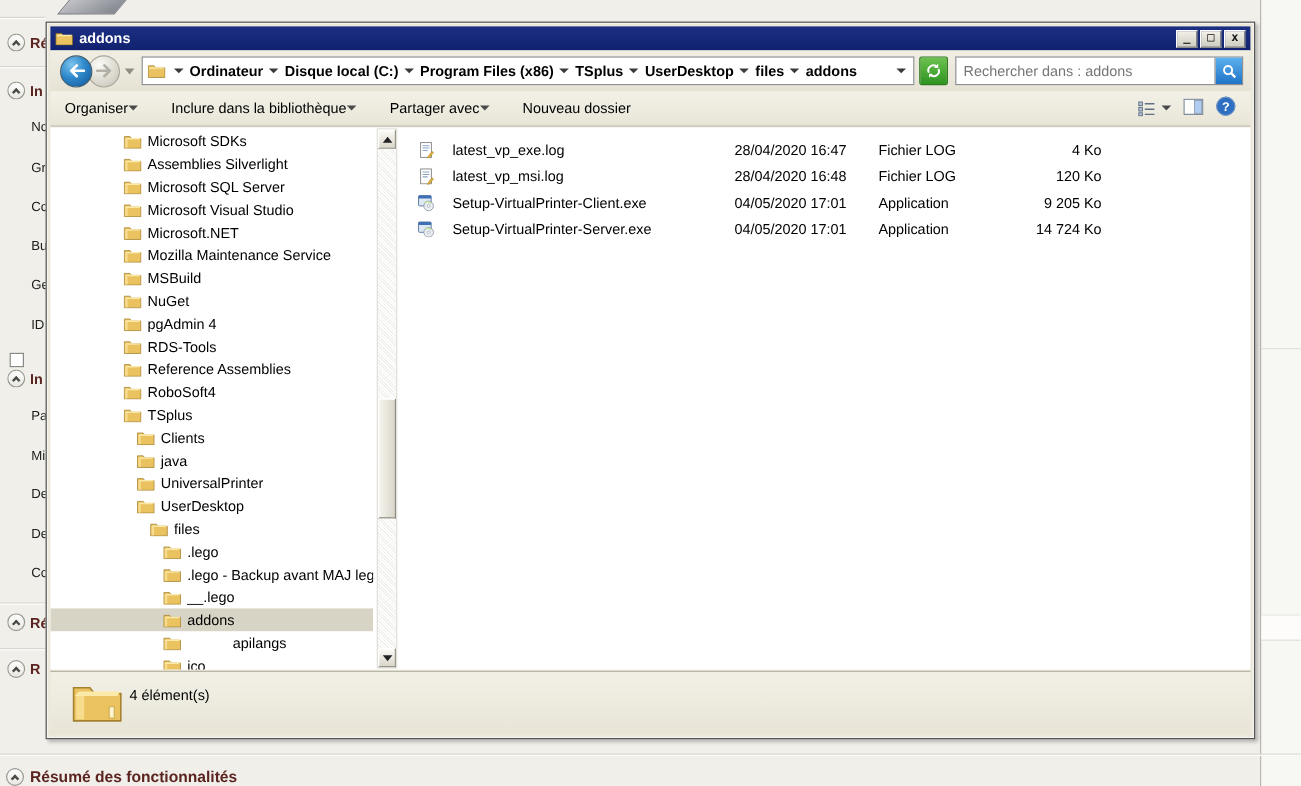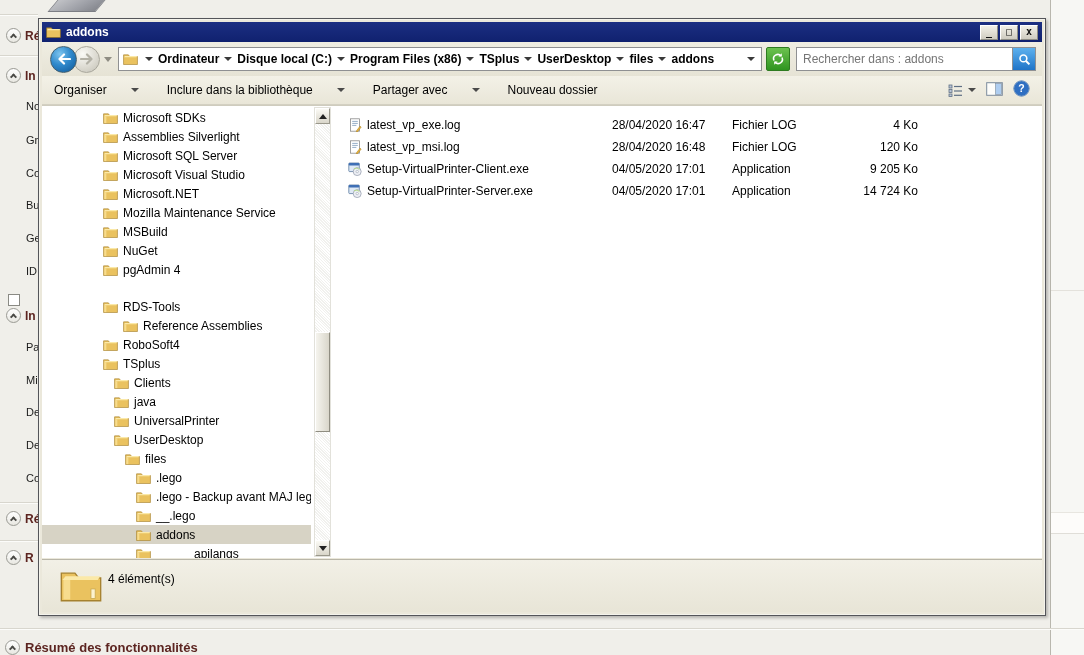--- a/index.html
+++ b/index.html
@@ -40,21 +40,21 @@
   .crumb-sep { width:0; height:0; border-left:4px solid transparent; border-right:4px solid transparent; border-top:4px solid #3a3a3a; margin:0 5px; }
   .crumb-label { font-size:12px; }
   .addr-tail { margin-left:auto; width:0; height:0; border-left:4px solid transparent; border-right:4px solid transparent; border-top:4px solid #3a3a3a; margin-right:2px; }
   .refresh-btn { width:24px; height:24px; margin-left:4px; border:1px solid #2e7b20; border-radius:2px; background:linear-gradient(#6cc24f,#2f9420); display:flex; align-items:center; justify-content:center; flex:0 0 auto; }
   .search-box { margin-left:6px; height:24px; width:240px; background:#fff; border:1px solid #8f9092; display:flex; align-items:center; flex:0 0 auto; }
   .search-box input { border:none; outline:none; flex:1; height:20px; padding:0 6px; font-size:12px; font-family:inherit; color:#14532d; background:transparent; }
   .search-btn { width:23px; height:22px; background:linear-gradient(#5db1ee,#1f74c8); border-left:1px solid #8f9092; display:flex; align-items:center; justify-content:center; }
 
   
   .cmdbar { position:absolute; left:3px; top:57px; right:3px; height:29px; background:linear-gradient(#f3f1e7,#e9e6d8); border-bottom:1px solid #d3d0c2; display:flex; align-items:center; padding:0 12px; }
-  .cmd-item { display:flex; align-items:center; gap:24px; margin-right:28px; cursor:default; }
+  .cmd-item { display:flex; align-items:center; gap:0; margin-right:28px; cursor:default; }
   .cmd-label { font-size:12px; }
   .cmd-chev { width:0; height:0; border-left:4px solid transparent; border-right:4px solid transparent; border-top:4px solid #4a4a4a; }
   .views-group { margin-left:auto; display:flex; align-items:center; gap:10px; }
 
   
   .main { position:absolute; left:3px; top:86px; right:3px; bottom:57px; background:#fff; border-top:1px solid #cfccbe; }
   .tree { position:absolute; left:0; top:2px; width:269px; bottom:0; overflow:hidden; }
   .tree-item { height:19px; display:flex; align-items:center; gap:5px; white-space:nowrap; }
   .tree-item.sel { background:#d7d3c5; }
   .tree-item .lbl { font-size:12px; }
@@ -69,21 +69,21 @@
   .sthumb { position:absolute; left:0; top:224px; width:15px; height:100px; background:linear-gradient(90deg,#f5f4ee,#d9d6ca); border:1px solid #8f8d81; border-top-color:#fff; border-left-color:#fff; }
 
   
   .filelist { position:absolute; left:294px; right:2px; top:0; bottom:0; }
   .fl-header { display:grid; grid-template-columns:268px 120px 90px 112px 1fr; height:21px; }
   .fl-h { background:linear-gradient(#f7f6f0,#eae8dc); border-right:1px solid #cfcdc0; border-bottom:1px solid #c5c3b5; border-top:1px solid #fff; display:flex; align-items:center; padding:0 8px; font-size:12px; color:#1a1a1a; gap:6px; }
   .sort-arrow { width:0; height:0; border-left:4px solid transparent; border-right:4px solid transparent; border-bottom:4px solid #b0ad9c; margin-top:-1px; }
   .fl-rows { padding-top:8px; }
   .fl-row { display:grid; grid-template-columns:268px 120px 90px 112px 1fr; height:22px; align-items:center; }
   .fl-cell { font-size:12px; padding:0 8px; white-space:nowrap; overflow:hidden; }
-  .c-name { display:flex; align-items:center; gap:5px; padding-left:12px; }
+  .c-name { display:flex; align-items:center; gap:15px; padding-left:12px; }
   .c-size { text-align:right; }
 
   
   .statusbar { position:absolute; left:3px; right:3px; bottom:3px; height:53px; background:linear-gradient(#f2f0e6,#e8e5d7); border-top:1px solid #b9b6a8; }
   .status-folder { position:absolute; left:18px; top:6px; }
   .status-text { position:absolute; left:66px; top:12px; font-size:12px; }
 </style>
 </head>
 <body>
 
@@ -352,29 +352,29 @@
     <span class="lbl">NuGet</span>
   </div>
           <div class="tree-item" style="padding-left: 61px;">
     <svg width="15" height="12" viewBox="0 0 16 13">
       <path d="M0.5 2 h5.2 l1.4 1.8 h8.4 v8.7 h-15 z" fill="#eac25f" stroke="#a5812f" stroke-width="0.7"></path>
       <path d="M0.9 4.6 l1.2-1.4 h13.2 l-0.9 1.4 z" fill="#fbe9a8"></path>
       <rect x="1.3" y="4.6" width="2.2" height="7.4" fill="#f7dc8e"></rect>
     </svg>
     <span class="lbl">pgAdmin 4</span>
   </div>
-          <div class="tree-item" style="padding-left: 61px; margin-top: 18px;">
+          <div class="tree-item" style="padding-left: 61px;">
     <svg width="15" height="12" viewBox="0 0 16 13">
       <path d="M0.5 2 h5.2 l1.4 1.8 h8.4 v8.7 h-15 z" fill="#eac25f" stroke="#a5812f" stroke-width="0.7"></path>
       <path d="M0.9 4.6 l1.2-1.4 h13.2 l-0.9 1.4 z" fill="#fbe9a8"></path>
       <rect x="1.3" y="4.6" width="2.2" height="7.4" fill="#f7dc8e"></rect>
     </svg>
     <span class="lbl">RDS-Tools</span>
   </div>
-          <div class="tree-item" style="padding-left: 81px;">
+          <div class="tree-item" style="padding-left: 61px;">
     <svg width="15" height="12" viewBox="0 0 16 13">
       <path d="M0.5 2 h5.2 l1.4 1.8 h8.4 v8.7 h-15 z" fill="#eac25f" stroke="#a5812f" stroke-width="0.7"></path>
       <path d="M0.9 4.6 l1.2-1.4 h13.2 l-0.9 1.4 z" fill="#fbe9a8"></path>
       <rect x="1.3" y="4.6" width="2.2" height="7.4" fill="#f7dc8e"></rect>
     </svg>
     <span class="lbl">Reference Assemblies</span>
   </div>
           <div class="tree-item" style="padding-left: 61px;">
     <svg width="15" height="12" viewBox="0 0 16 13">
       <path d="M0.5 2 h5.2 l1.4 1.8 h8.4 v8.7 h-15 z" fill="#eac25f" stroke="#a5812f" stroke-width="0.7"></path>

